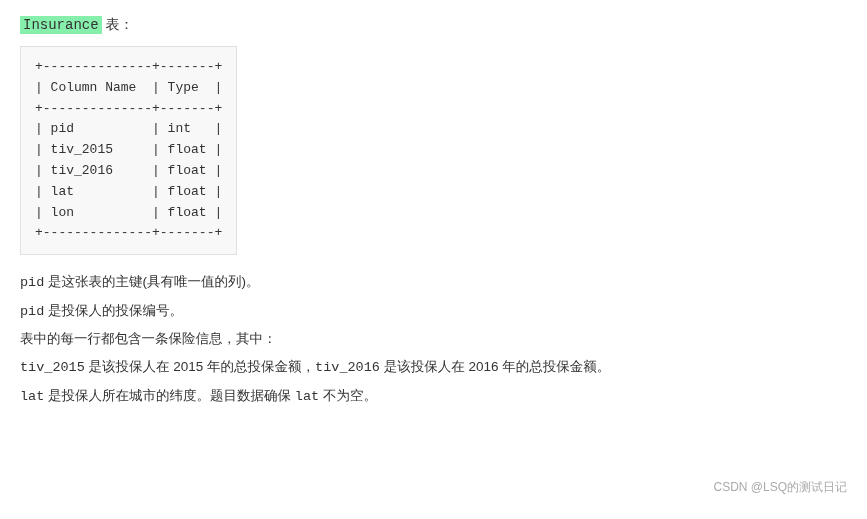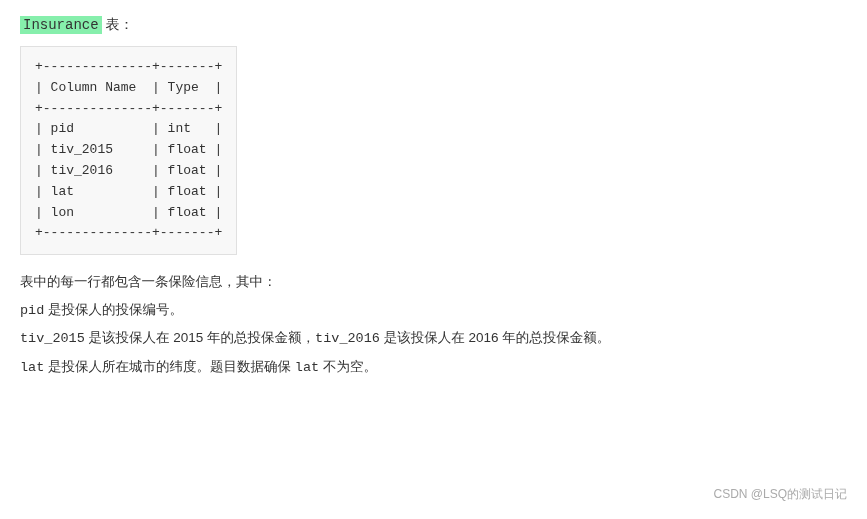--- a/index.html
+++ b/index.html
@@ -54,21 +54,21 @@
       margin-bottom: 2px;
     }
 
     .description-block code {
       font-family: "Courier New", Courier, monospace;
       color: #333333;
     }
 
     .watermark {
       position: absolute;
-      bottom: 16px;
+      bottom: 23px;
       right: 20px;
       font-size: 12px;
       color: #aaaaaa;
     }
   </style>
 </head>
 <body>
 
 
 
@@ -80,22 +80,23 @@
 | Column Name  | Type  |
 +--------------+-------+
 | pid          | int   |
 | tiv_2015     | float |
 | tiv_2016     | float |
 | lat          | float |
 | lon          | float |
 +--------------+-------+</div>
 
 <div class="description-block">
+  <p><code>pid</code>  是这张表的主键(具有唯一值的列)。</p>
+  <p><code>pid</code>  是投保人的投保编号。</p>
   <p>表中的每一行都包含一条保险信息，其中：</p>
-  <p><code>pid</code>  是投保人的投保编号。</p>
   <p><code>tiv_2015</code>  是该投保人在  2015  年的总投保金额，<code>tiv_2016</code>  是该投保人在  2016  年的总投保金额。</p>
   <p><code>lat</code>  是投保人所在城市的纬度。题目数据确保  <code>lat</code>  不为空。</p>
 </div>
 
 <div class="watermark">CSDN @LSQ的测试日记</div>
 
 
 
 
 </body></html>

